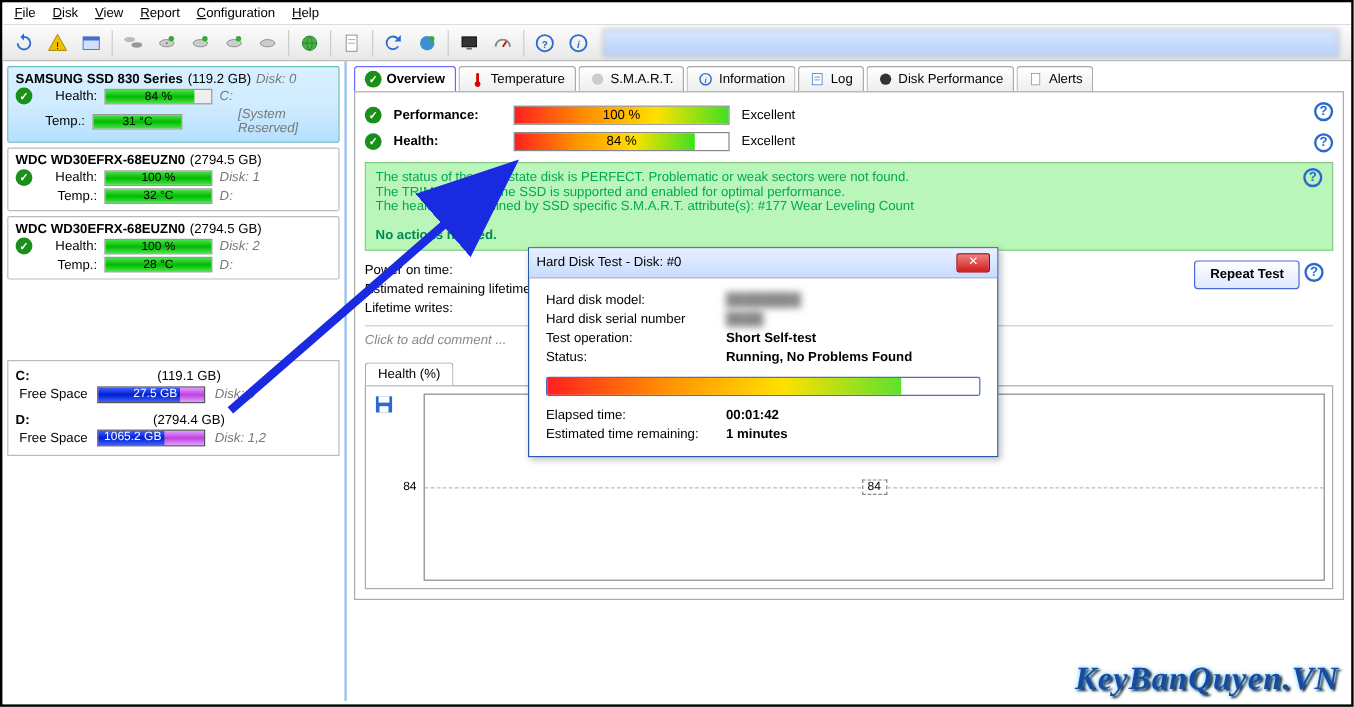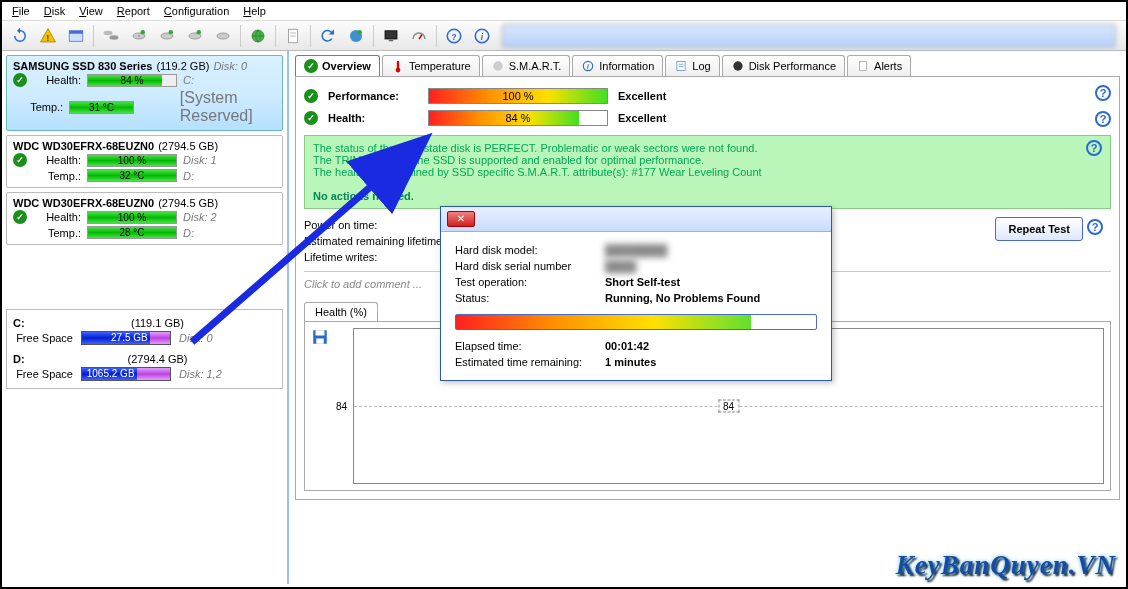--- a/index.html
+++ b/index.html
@@ -36,21 +36,21 @@
 .tabs { display: flex; gap: 2px; }
 .tab { border: 1px solid #aaa; border-bottom: none; background: linear-gradient(#fff,#eee); padding: 3px 8px; display: flex; align-items: center; gap: 4px; border-radius: 3px 3px 0 0;}
 .tab.act { background: #fff; font-weight: bold; border-color: #6a6aff; }
 .tab-ico { width: 14px; height: 14px; }
 .panel { border: 1px solid #aaa; background: #fff; padding: 8px; position: relative;}
 .metric-row { display: flex; align-items: center; gap: 10px; padding: 3px 0;}
 .metric-row .lbl2 { width: 90px; font-weight: bold; }
 .grad-bar { width: 180px; height: 16px; border: 1px solid #888; position: relative; background: #fff; }
 .grad-fill { height: 100%; background: linear-gradient(to right,#ff2020,#ff9000,#ffe000,#40e020); position: absolute; left: 0;}
 .grad-txt { position: absolute; inset: 0; text-align: center; line-height: 14px;}
-.rating { font-weight: bold; }
+.rating { font-weight: normal; }
 .help { position: absolute; right: 8px; width: 16px; height: 16px; border: 2px solid #2a6ad0; border-radius: 50%; color: #2a6ad0; text-align: center; font-weight: bold; font-size: 11px; line-height: 13px;}
 .status-box { background: #baf5ba; border: 1px solid #8c8; padding: 6px 8px; margin-top: 6px; color: #0a5; position: relative;}
 .status-box b { color: #085; }
 .info-block { margin-top: 8px; line-height: 16px; position: relative;}
 .repeat-btn { position: absolute; right: 28px; top: 0; border: 1px solid #4a6ad0; background: linear-gradient(#fff,#e0e8ff); padding: 3px 12px; border-radius: 3px; font-weight: bold;}
 .add-comment { color: #888; font-style: italic; padding: 6px 0; border-top: 1px solid #ccc; margin-top: 6px;}
 .chart-tab { display: inline-block; border: 1px solid #aaa; border-bottom: none; padding: 3px 10px; background: #fff; border-radius: 3px 3px 0 0; margin-top: 6px;}
 .chart-area { border: 1px solid #aaa; height: 170px; padding: 6px; display: flex; gap: 4px;}
 .save-ico { width: 18px; height: 18px; }
 .chart-box { flex: 1; border: 1px solid #888; position: relative; margin-left: 20px;}
@@ -65,21 +65,21 @@
 .dlg-row { display: flex; padding: 2px 0; }
 .dlg-row .k { width: 150px; }
 .dlg-row .v { font-weight: bold; }
 .prog { height: 16px; border: 1px solid #4a6ad0; border-radius: 2px; margin: 8px 0; position: relative; background: #fff;}
 .prog-fill { height: 100%; background: linear-gradient(to right,#ff2020,#ff9000,#ffe000,#60e030); }
 .dlg-btns { display: flex; gap: 12px; justify-content: center; margin-top: 10px;}
 .dlg-btn { border: 1px solid #6a6a90; background: linear-gradient(#fff,#e4e8f4); padding: 4px 20px; border-radius: 3px;}
 .arrow { position: absolute; left: 180px; top: 130px; z-index: 40; pointer-events: none;}
 .watermark { position: absolute; right: 10px; bottom: 6px; font-family: "Comic Sans MS", cursive; font-size: 27px; font-weight: bold; font-style: italic; color: #1a4aa0; text-shadow: 0 0 4px #6cf, 2px 2px 2px #000; z-index: 60; letter-spacing: 1px;}
 .blurred { filter: blur(3px); color: #888; }
-.sys-res { color: #777; font-size: 16px; margin-left: 40px; }
+.sys-res { color: #777; font-style: italic; font-size: 11px; margin-left: 40px; }
 </style>
 </head>
 <body>
 
 <div class="menubar">
   <span>File</span>
   <span>Disk</span>
   <span>View</span>
   <span>Report</span>
   <span>Configuration</span>
@@ -409,20 +409,21 @@
   <defs>
       <marker id="ah" markerWidth="12" markerHeight="12" refX="10" refY="5" orient="auto">
         <path d="M0,0 L12,5 L0,10 z" fill="#1a2ae0"></path>
       </marker>
     </defs>
   <line x1="10" y1="210" x2="240" y2="10" stroke="#1a2ae0" stroke-width="7" marker-end="url(#ah)"></line>
 </svg>
 
 <div class="dialog">
   <div class="dlg-title">
+    <span>Hard Disk Test - Disk: #0</span>
     <div class="dlg-close">✕</div>
   </div>
   <div class="dlg-body">
     <div class="dlg-row">
         <span class="k">Hard disk model:</span>
         <span class="v blurred">████████</span>
       </div>
     <div class="dlg-row">
         <span class="k">Hard disk serial number</span>
         <span class="v blurred">████</span>

